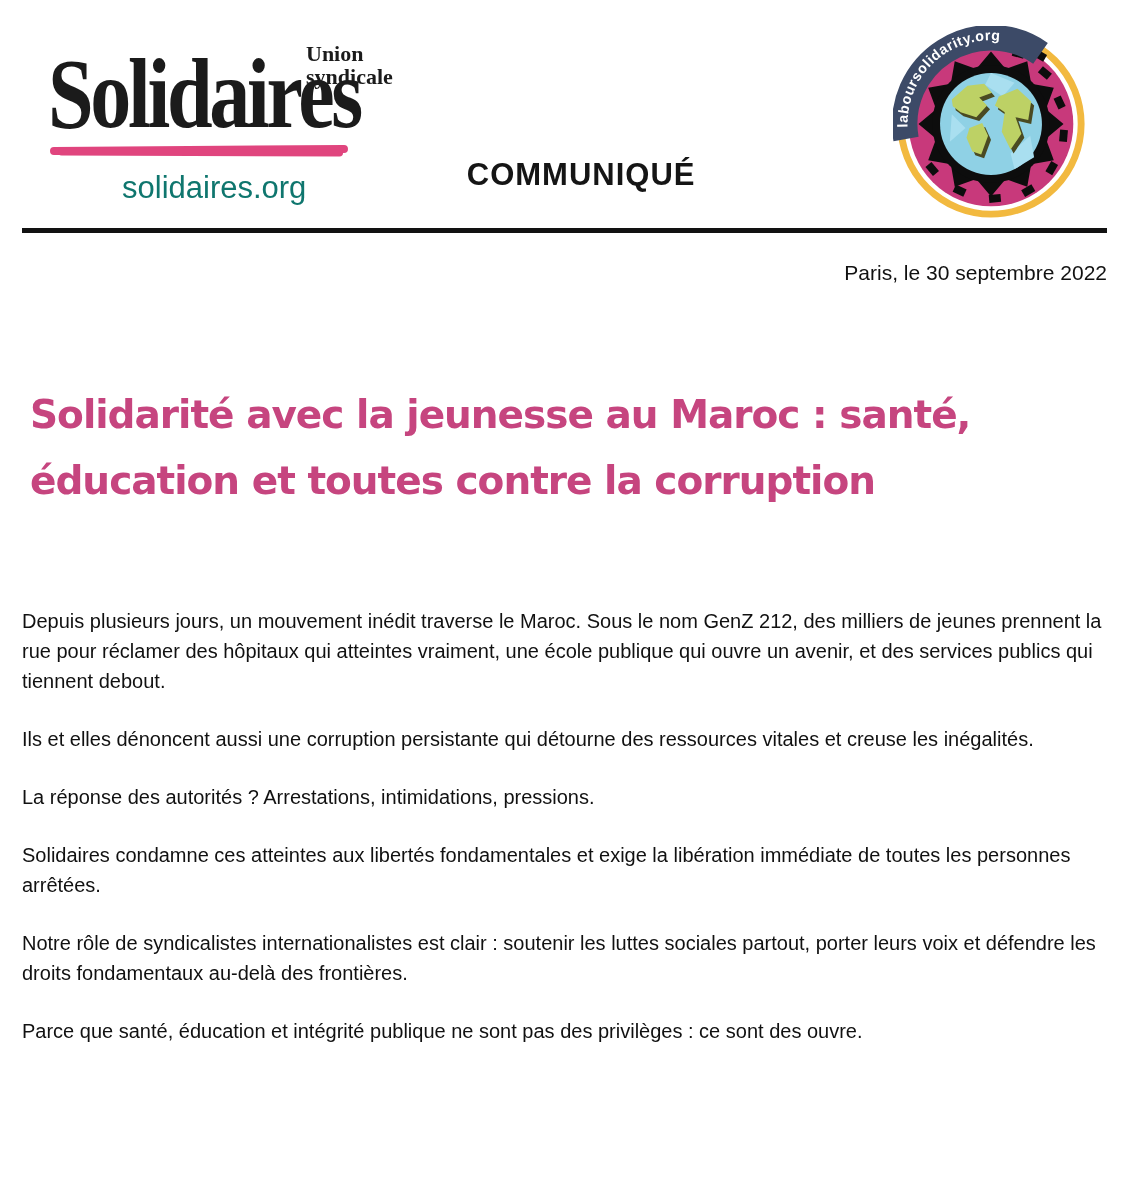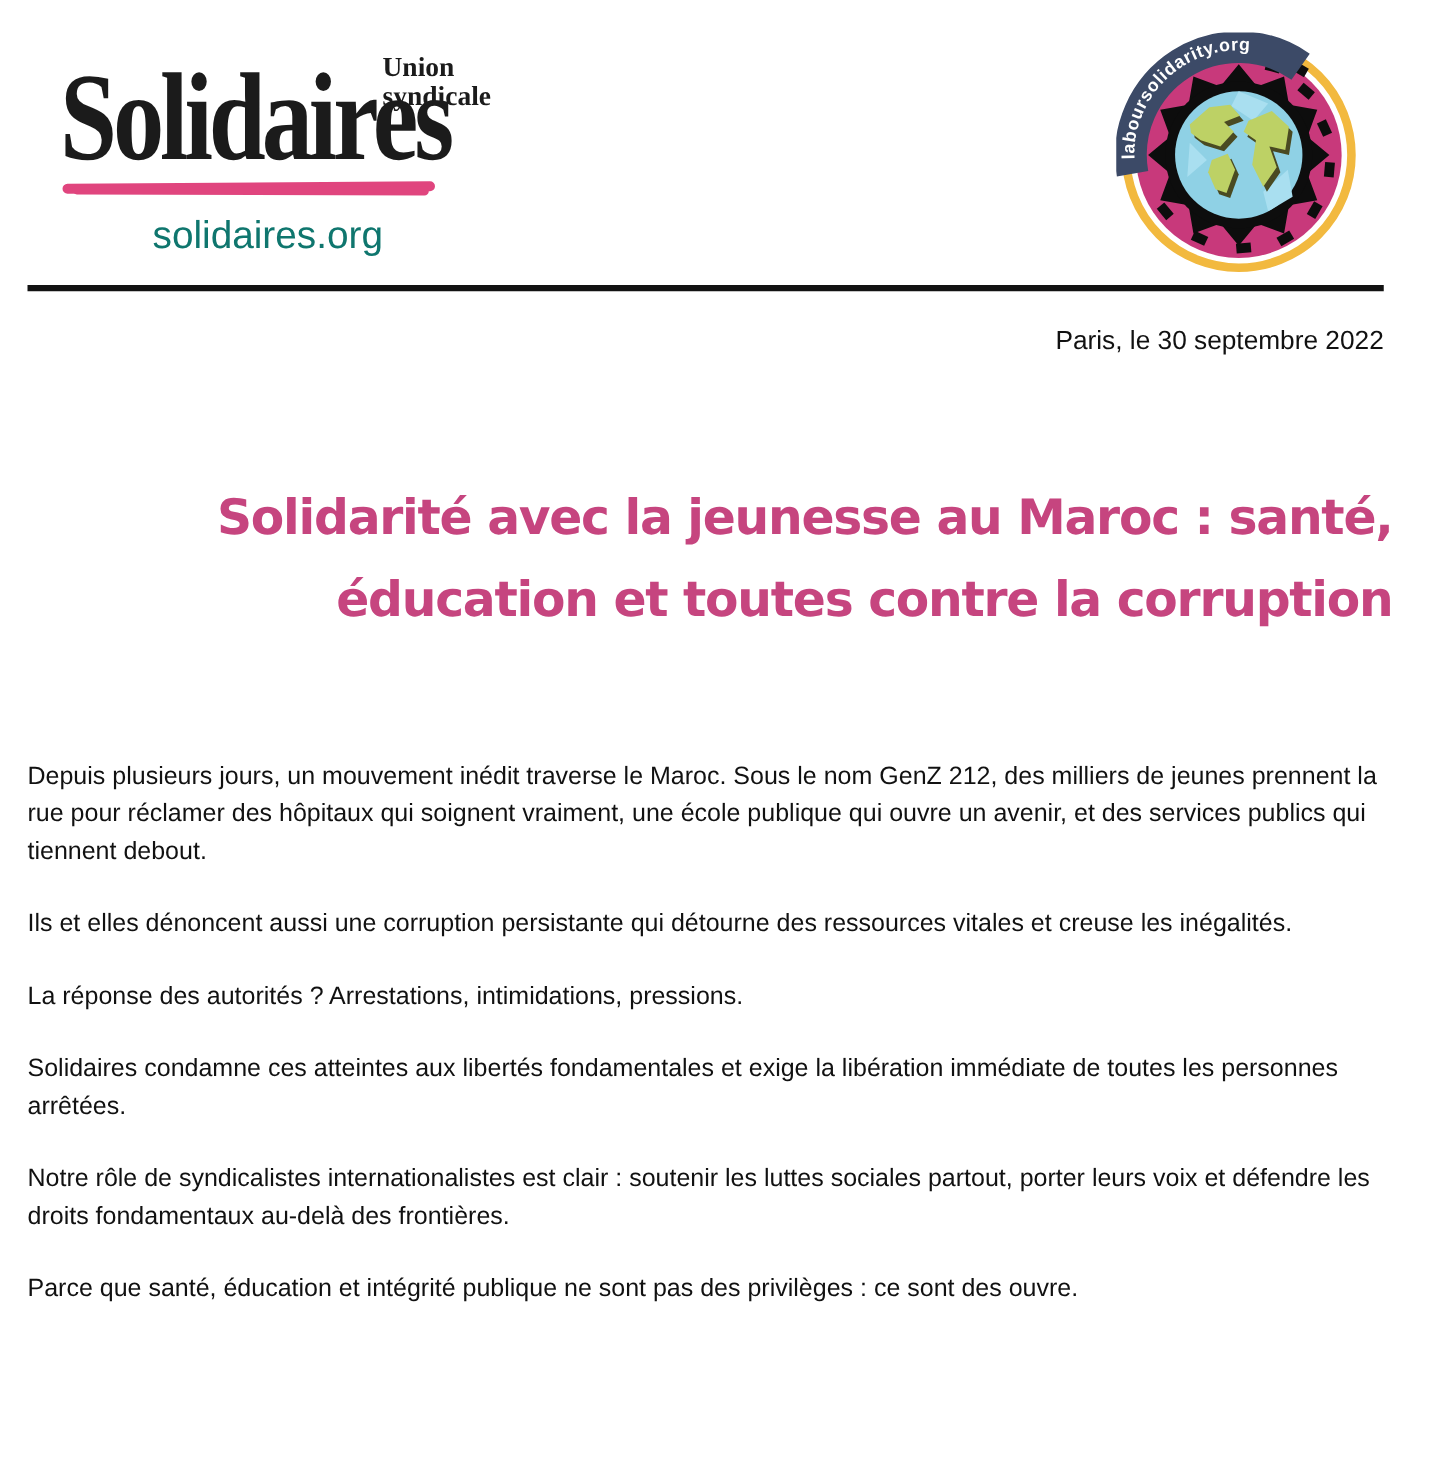--- a/index.html
+++ b/index.html
@@ -49,21 +49,21 @@
     position:absolute;left:22px;top:228px;width:1085px;height:5px;
     background:#121212;
   }
   .dateline{
     position:absolute;right:37px;top:261px;
     font-size:21px;color:#111;white-space:nowrap;
   }
   
   .title{
     position:absolute;left:30px;top:382px;width:1084px;
-    text-align:right;
+    text-align:left;
     font-family:"DejaVu Sans", sans-serif;
     font-weight:700;font-size:39px;line-height:66px;letter-spacing:-1px;
     color:#c6457f;
   }
   
   .body-text{
     position:absolute;left:22px;top:606px;width:1102px;
     font-size:20px;line-height:30px;color:#111;
   }
   .body-text p{margin:0 0 28px 0;}
@@ -77,20 +77,21 @@
     <div>Union</div>
     <div>syndicale</div>
   </div>
 
   <div class="wordmark">Solidaires</div>
 
   <div class="brush"></div>
 
   <div class="website">solidaires.org</div>
 
+  <div class="doc-type">COMMUNIQUÉ</div>
 
   <div class="badge">
     <svg viewBox="0 0 200 200" width="196" height="196">
 
       <circle cx="100" cy="100" r="92" fill="none" stroke="#f2b93f" stroke-width="7"></circle>
 
       <circle cx="100" cy="100" r="84" fill="#c8397b"></circle>
 
       <g fill="#0d0d0d">
         <rect x="-6" y="-4" width="12" height="8" transform="translate(128,28) rotate(15)"></rect>
@@ -140,21 +141,21 @@
   <div class="rule"></div>
 
   <div class="dateline">Paris, le 30 septembre 2022</div>
 
   <div class="title">
     <div>Solidarité avec la jeunesse au Maroc : santé,</div>
     <div>éducation et toutes contre la corruption</div>
   </div>
 
   <div class="body-text">
-    <p>Depuis plusieurs jours, un mouvement inédit traverse le Maroc. Sous le nom GenZ 212, des milliers de jeunes prennent la rue pour réclamer des hôpitaux qui soignent vraiment, une école publique qui ouvre un avenir, et des services publics qui tiennent debout.</p>
+    <p>Depuis plusieurs jours, un mouvement inédit traverse le Maroc. Sous le nom GenZ 212, des milliers de jeunes prennent la rue pour réclamer des hôpitaux qui atteintes vraiment, une école publique qui ouvre un avenir, et des services publics qui tiennent debout.</p>
     <p>Ils et elles dénoncent aussi une corruption persistante qui détourne des ressources vitales et creuse les inégalités.</p>
     <p>La réponse des autorités ? Arrestations, intimidations, pressions.</p>
     <p>Solidaires condamne ces atteintes aux libertés fondamentales et exige la libération immédiate de toutes les personnes arrêtées.</p>
     <p>Notre rôle de syndicalistes internationalistes est clair : soutenir les luttes sociales partout, porter leurs voix et défendre les droits fondamentaux au-delà des frontières.</p>
     <p>Parce que santé, éducation et intégrité publique ne sont pas des privilèges : ce sont des ouvre.</p>
   </div>
 
 </div>
 
 </body></html>

